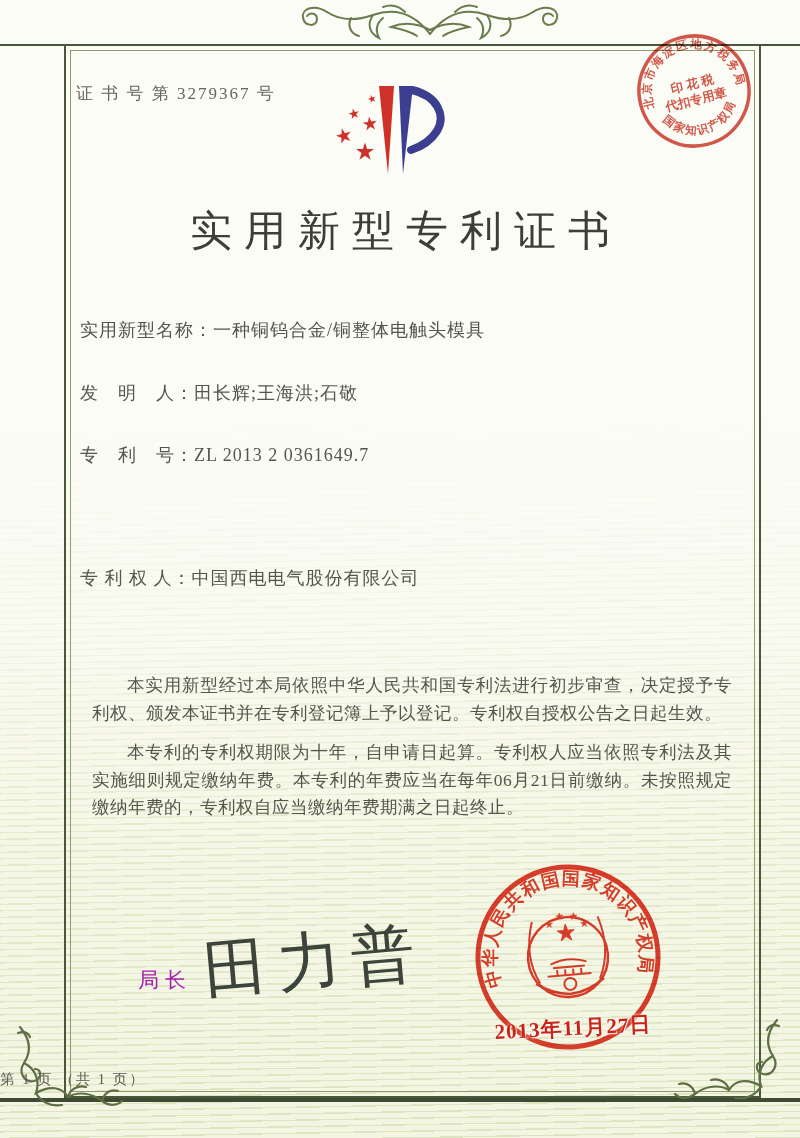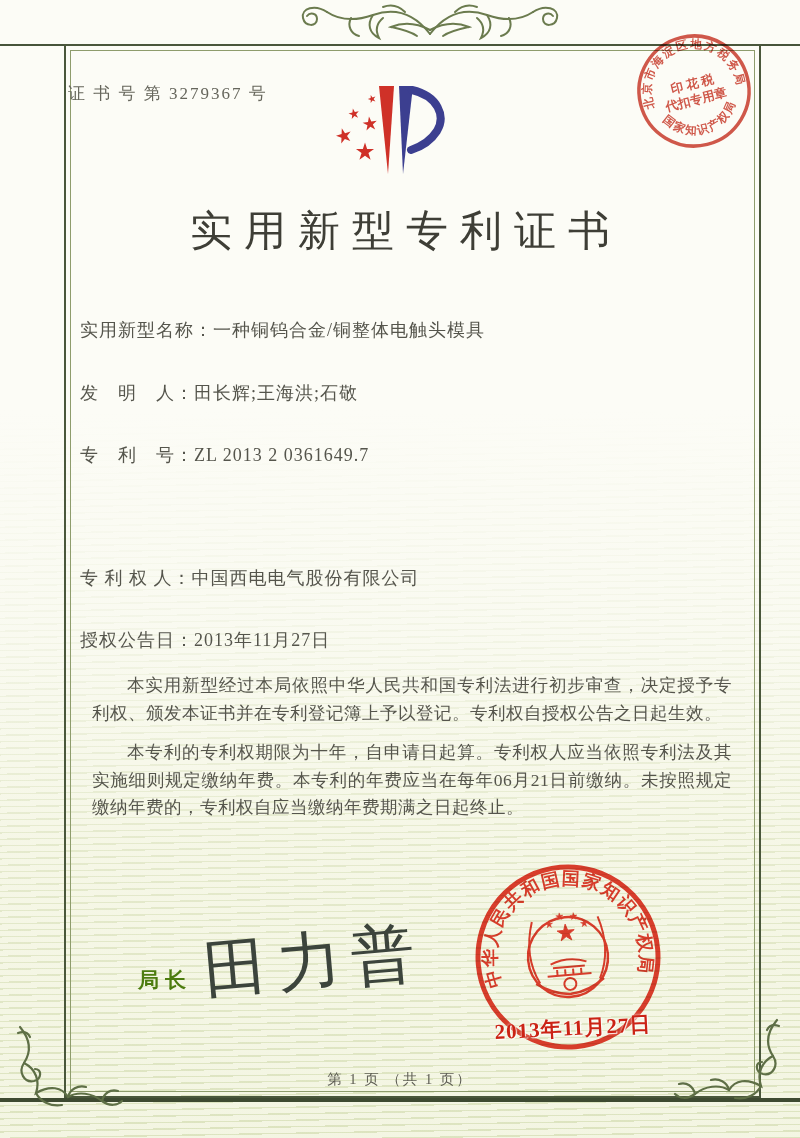--- a/index.html
+++ b/index.html
@@ -20,34 +20,34 @@
       repeating-linear-gradient(179deg,
         rgba(163,183,104,.30) 0px, rgba(163,183,104,.30) 1.4px,
         rgba(0,0,0,0) 1.4px, rgba(0,0,0,0) 6.5px);
   }
   .rule{position:absolute;left:0;width:800px;background:#47543a;}
   .rule-top{top:44px;height:2px;}
   .rule-bottom{top:1098px;height:4px;background:#3e4a31;}
   .frame-outer{position:absolute;left:64px;top:44px;width:693px;height:1050px;border:2px solid #4a573b;}
   .frame-inner{position:absolute;left:70px;top:50px;width:683px;height:1040px;border:1px solid #8e9c6c;}
   .ornament{position:absolute;}
-  .cert-number{position:absolute;left:68px;top:82px;font-size:17px;letter-spacing:2px;color:#66665c;}
+  .cert-number{position:absolute;left:76px;top:82px;font-size:17px;letter-spacing:2px;color:#66665c;}
   .logo{position:absolute;left:332px;top:86px;}
   .title{position:absolute;left:0;top:203px;width:800px;text-align:center;
     font-size:42px;font-weight:500;letter-spacing:12px;text-indent:12px;color:#3e3e36;}
   .field{position:absolute;left:80px;font-size:18px;letter-spacing:1px;color:#55554c;white-space:nowrap;}
   .f1{top:318px}.f2{top:381px}.f3{top:443px}.f4{top:504px}.f5{top:566px}.f6{top:628px}
   .paragraphs{position:absolute;left:80px;top:660px;width:664px;
     font-size:17.5px;line-height:27.5px;letter-spacing:.5px;color:#55554c;text-align:justify;}
   .paragraphs p{margin:12px;text-indent:2em;}
-  .sig-title{position:absolute;left:138px;top:966px;font-size:21px;letter-spacing:6px;color:#4d7c0f;font-weight:bold;}
+  .sig-title{position:absolute;left:138px;top:966px;font-size:21px;letter-spacing:6px;color:#a21caf;}
   .sig-name{position:absolute;left:203px;top:918px;font-size:64px;font-weight:500;
     letter-spacing:10px;color:#3c443c;transform:rotate(-5deg);
     font-family:"DejaVu Sans","Liberation Sans",sans-serif;}
-  .footer{position:absolute;left:0;top:1070px;width:800px;text-align:center;
+  .footer{position:absolute;left:0;top:1070px;width:800px;text-align:left;
     font-size:14.5px;letter-spacing:2px;color:#5c5c52;}
   .tax-stamp{position:absolute;left:624px;top:21px;transform:rotate(-14deg);opacity:.88;mix-blend-mode:multiply;}
   .office-seal{position:absolute;left:468px;top:857px;transform:rotate(-5deg);opacity:.93;mix-blend-mode:multiply;}
   .seal-date{position:absolute;left:468px;top:1014px;width:210px;text-align:center;
     font-size:21px;font-weight:bold;letter-spacing:1px;color:#cb2315;transform:rotate(-3deg);
     text-shadow:0 0 3px #fff,1px 1px 0 rgba(255,255,255,.8);}
   svg text{font-family:"Liberation Serif","DejaVu Serif",serif;}
 </style>
 </head>
 <body>
@@ -124,21 +124,20 @@
     <text x="70" y="67" font-size="12.5" font-weight="bold" fill="#cc4233" text-anchor="middle">印 花 税</text>
     <text x="70" y="83" font-size="12.5" font-weight="bold" fill="#cc4233" text-anchor="middle">代扣专用章</text>
   </svg>
 
   <div class="title">实用新型专利证书</div>
 
   <div class="field f1"><span>实用新型名称：</span><span>一种铜钨合金/铜整体电触头模具</span></div>
   <div class="field f2"><span>发　明　人：</span><span>田长辉;王海洪;石敬</span></div>
   <div class="field f3"><span>专　利　号：</span><span>ZL 2013 2 0361649.7</span></div>
   <div class="field f5"><span>专 利 权 人：</span><span>中国西电电气股份有限公司</span></div>
-  <div class="field f6"><span>授权公告日：</span><span>2013年11月27日</span></div>
 
   <div class="paragraphs">
     <p>本实用新型经过本局依照中华人民共和国专利法进行初步审查，决定授予专利权、颁发本证书并在专利登记簿上予以登记。专利权自授权公告之日起生效。</p>
     <p>本专利的专利权期限为十年，自申请日起算。专利权人应当依照专利法及其实施细则规定缴纳年费。本专利的年费应当在每年06月21日前缴纳。未按照规定缴纳年费的，专利权自应当缴纳年费期满之日起终止。</p>
   </div>
 
   <div class="sig-title">局长</div>
   <div class="sig-name">田力普</div>
 
   <svg class="office-seal" width="200" height="200" viewBox="0 0 200 200">

